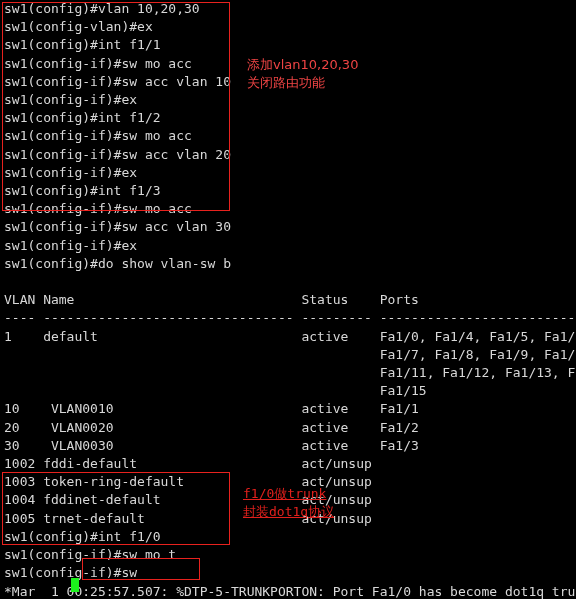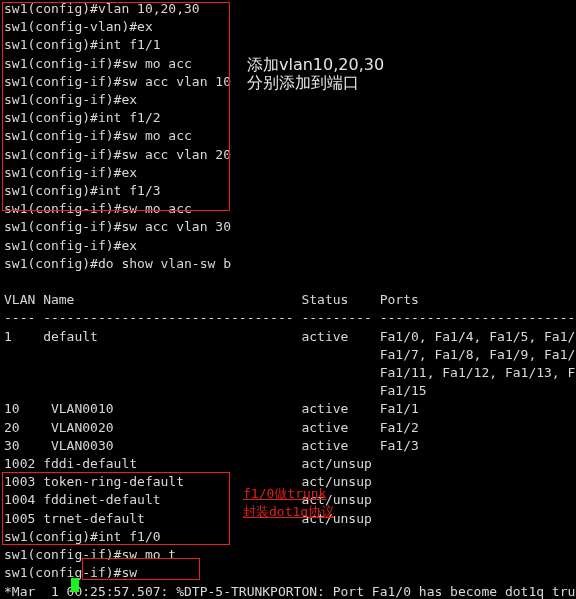--- a/index.html
+++ b/index.html
@@ -35,23 +35,23 @@
   .cursor {
     position: absolute;
     background: #1cf21c;
     width: 8px;
     height: 14px;
     left: 71px;
     top: 578px;
   }
   .annot {
     position: absolute;
-    color: #e5e5e5;
+    color: #ef4444;
     font-family: "DejaVu Sans", "Liberation Sans", sans-serif;
-    font-size: 16px;
+    font-size: 13px;
     line-height: 18px;
     white-space: pre;
   }
   .annot-mono {
     position: absolute;
     color: #e0201c;
     font-family: "DejaVu Sans Mono", "Liberation Mono", monospace;
     font-size: 13px;
     line-height: 18px;
     white-space: pre;
@@ -114,20 +114,20 @@
 sw1(config-if)#ex
 sw1(config)#no ip routing
 sw1(config)#</pre>
 
   <div class="cursor"></div>
 
   <div class="redbox" id="box-vlan"></div>
   <div class="redbox" id="box-trunk"></div>
   <div class="redbox" id="box-norout"></div>
 
-  <div class="annot" id="annot-vlan"><span>添加vlan10,20,30</span><br><span>分别添加到端口</span></div>
+  <div class="annot" id="annot-vlan"><span>添加vlan10,20,30</span><br><span>关闭路由功能</span></div>
 
   <div class="annot-mono" id="annot-trunk">f1/0做trunk</div>
 
   <div class="annot-mono" id="annot-encap">封装dot1q协议</div>
 
 
 </div>
 
 </body></html>

